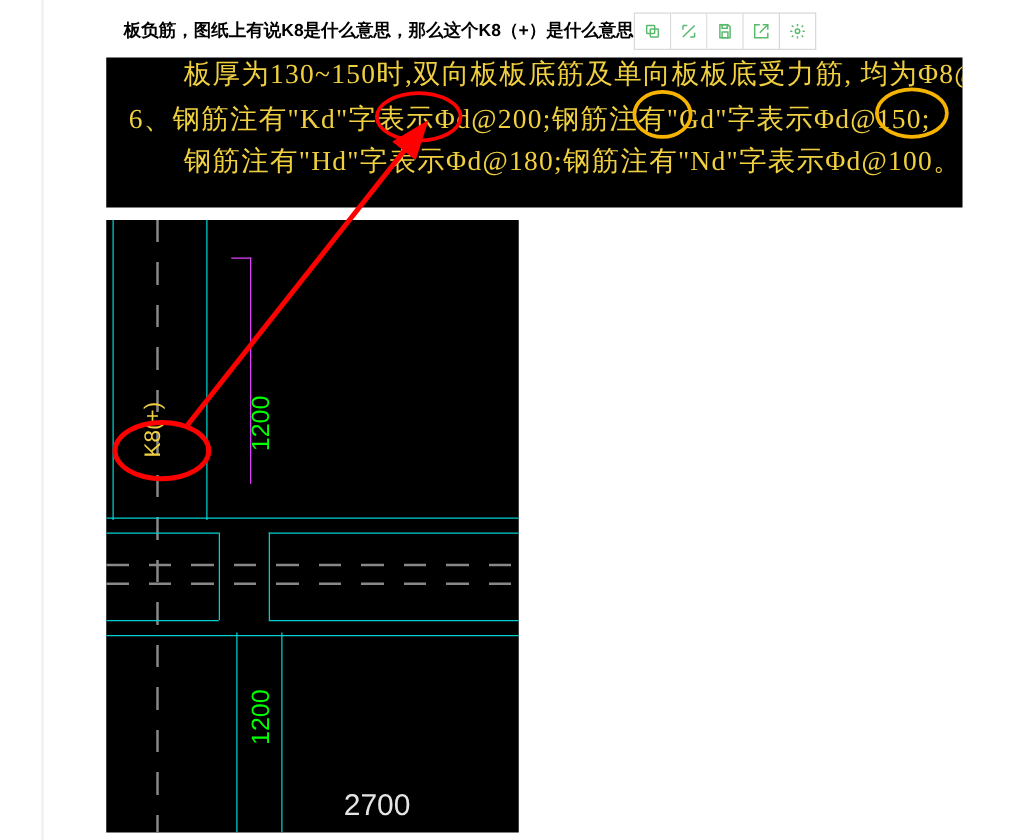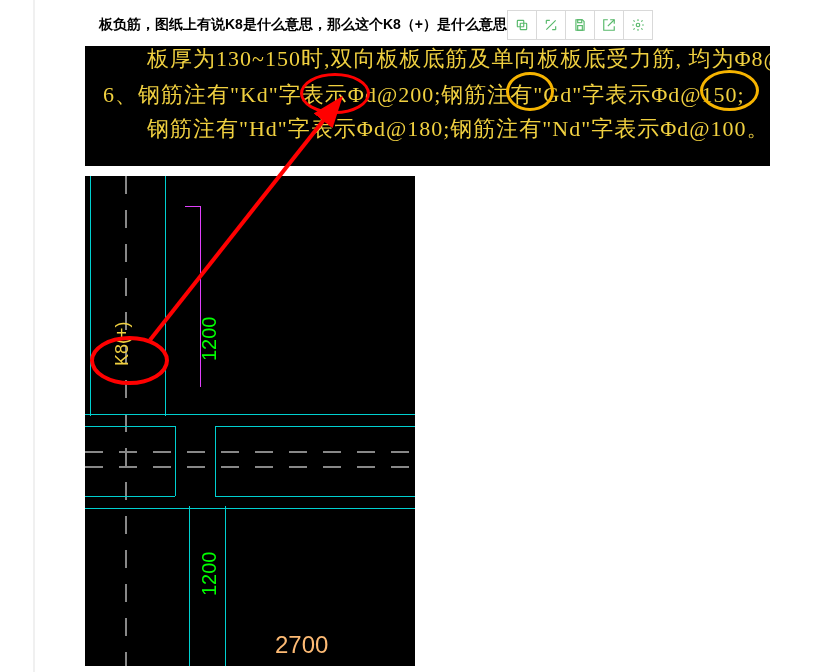--- a/index.html
+++ b/index.html
@@ -141,21 +141,21 @@
     .vert-txt {
       position: absolute;
       color: #00ff00;
       font-family: Arial, sans-serif;
       font-size: 20px;
       transform: rotate(-90deg);
       transform-origin: left top;
     }
     .horz-txt {
       position: absolute;
-      color: #fdba74;
+      color: #e5e5e5;
       font-family: Arial, sans-serif;
       font-size: 24px;
     }
     .yel-k8 {
       position: absolute;
       color: #f0d040;
       font-family: Arial, sans-serif;
       font-size: 18px;
       transform: rotate(-90deg);
       transform-origin: left top;

